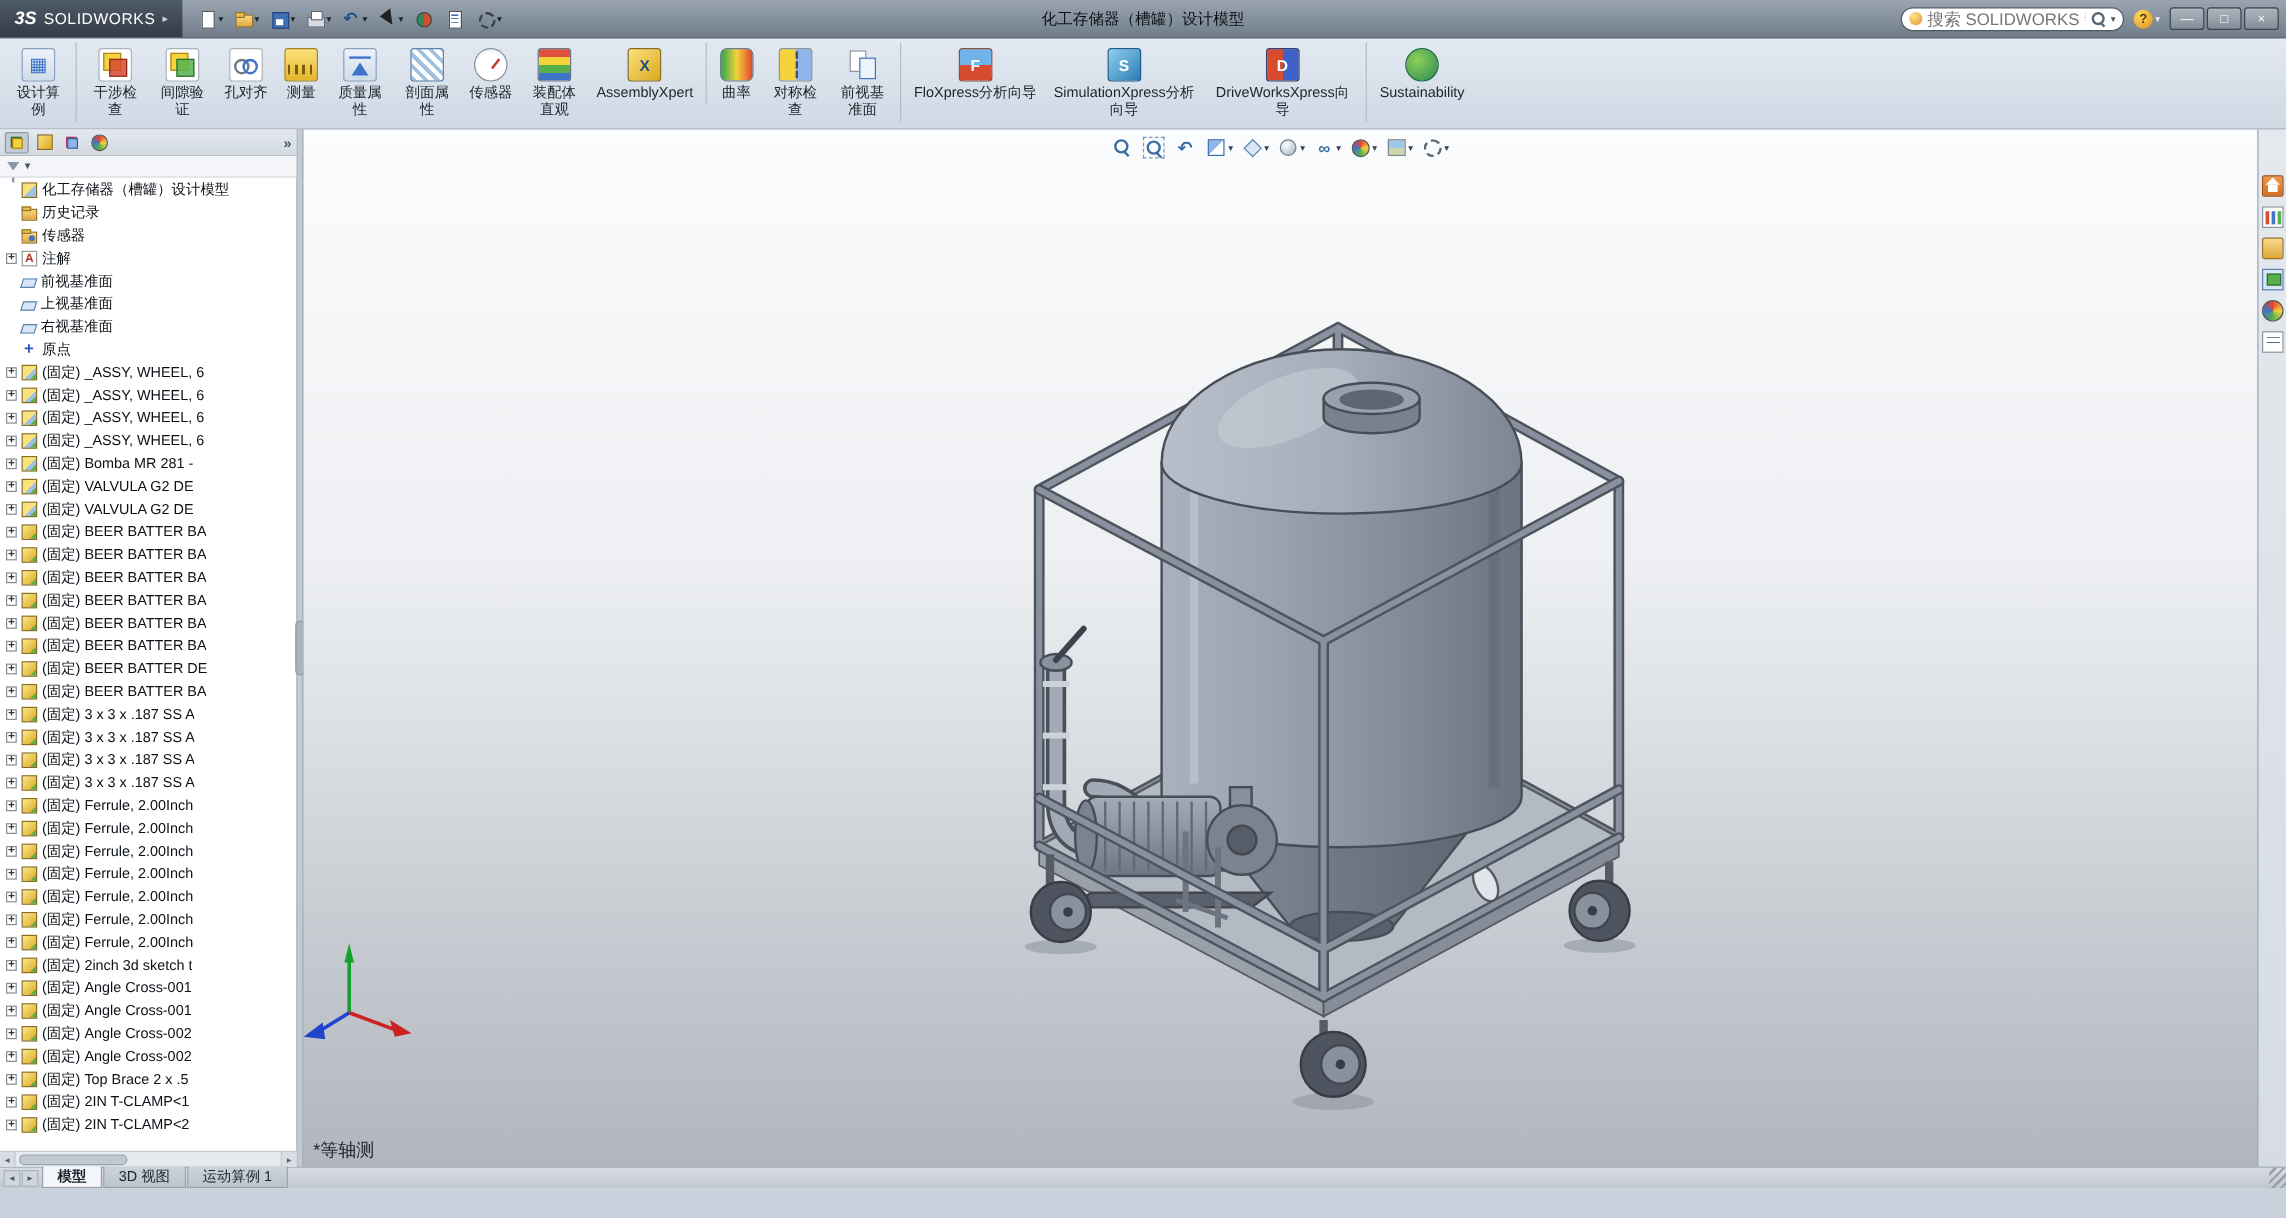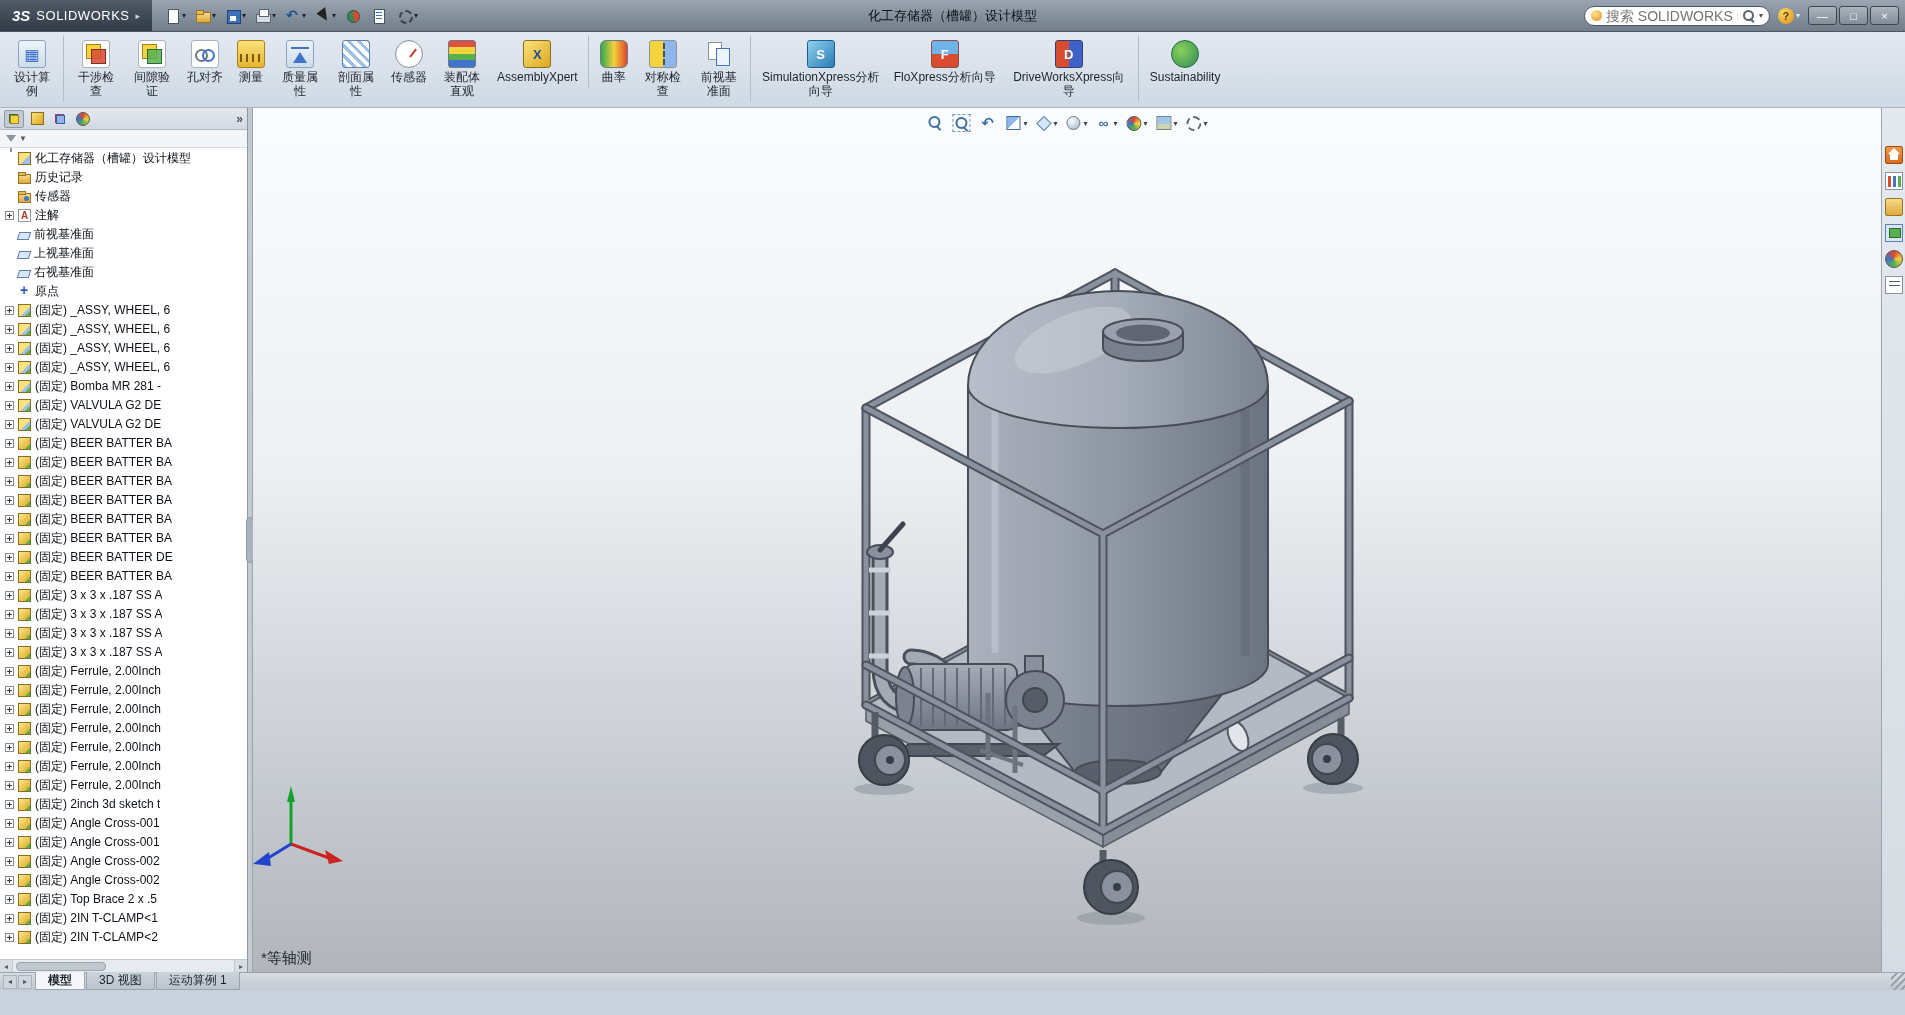--- a/index.html
+++ b/index.html
@@ -309,26 +309,26 @@
         </div>
         <div class="rbtn" data-name="ribbon-button">
           <span class="ricon" data-name="symmetry-check-icon"></span>
           <span class="rlabel" data-name="ribbon-button-label">对称检查</span>
         </div>
         <div class="rbtn grp-end" data-name="ribbon-button">
           <span class="ricon" data-name="compare-documents-icon"></span>
           <span class="rlabel" data-name="ribbon-button-label">前视基准面</span>
         </div>
         <div class="rbtn wide" data-name="ribbon-button">
+          <span class="ricon" data-name="floxpress-icon"></span>
+          <span class="rlabel" data-name="ribbon-button-label">FloXpress分析向导</span>
+        </div>
+        <div class="rbtn wide" data-name="ribbon-button">
           <span class="ricon" data-name="simulationxpress-icon"></span>
           <span class="rlabel" data-name="ribbon-button-label">SimulationXpress分析向导</span>
-        </div>
-        <div class="rbtn wide" data-name="ribbon-button">
-          <span class="ricon" data-name="floxpress-icon"></span>
-          <span class="rlabel" data-name="ribbon-button-label">FloXpress分析向导</span>
         </div>
         <div class="rbtn wide grp-end" data-name="ribbon-button">
           <span class="ricon" data-name="driveworksxpress-icon"></span>
           <span class="rlabel" data-name="ribbon-button-label">DriveWorksXpress向导</span>
         </div>
         <div class="rbtn wide" data-name="ribbon-button">
           <span class="ricon" data-name="sustainability-icon"></span>
           <span class="rlabel" data-name="ribbon-button-label">Sustainability</span>
         </div>
       </div>

